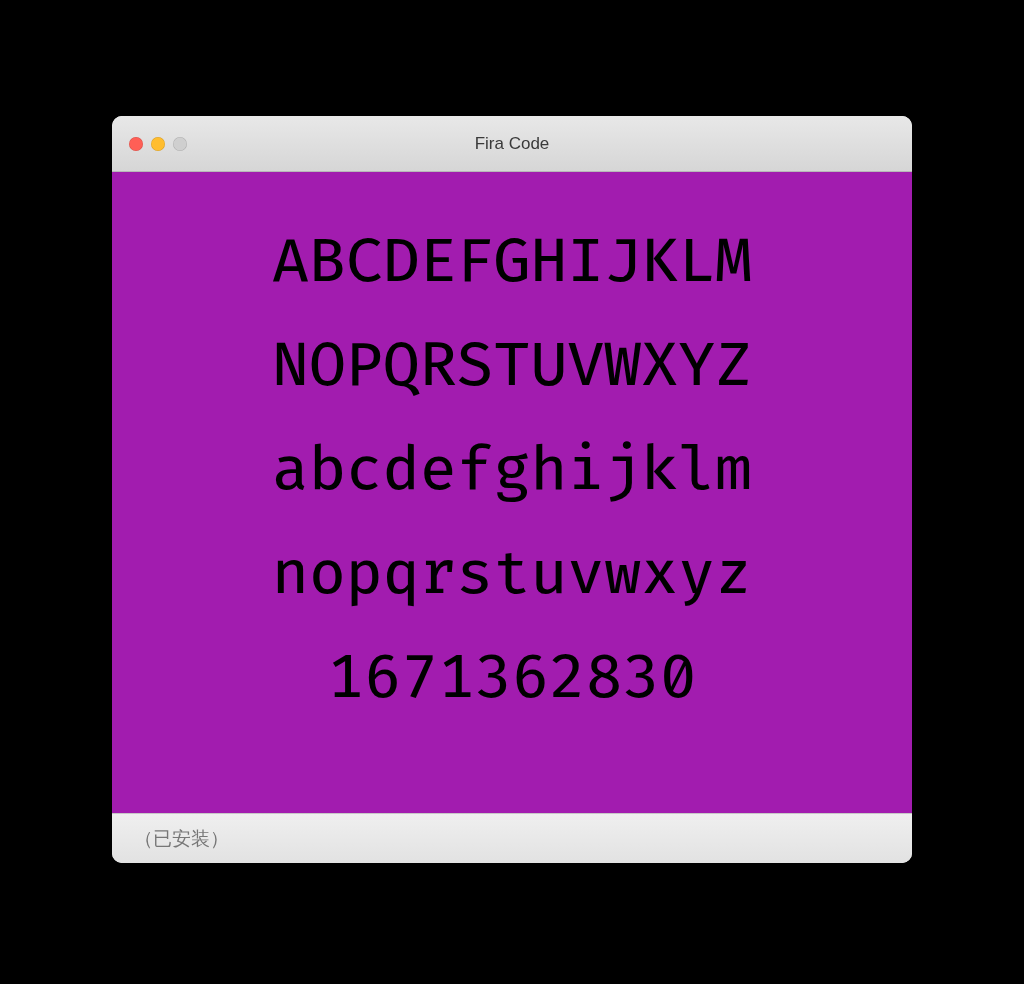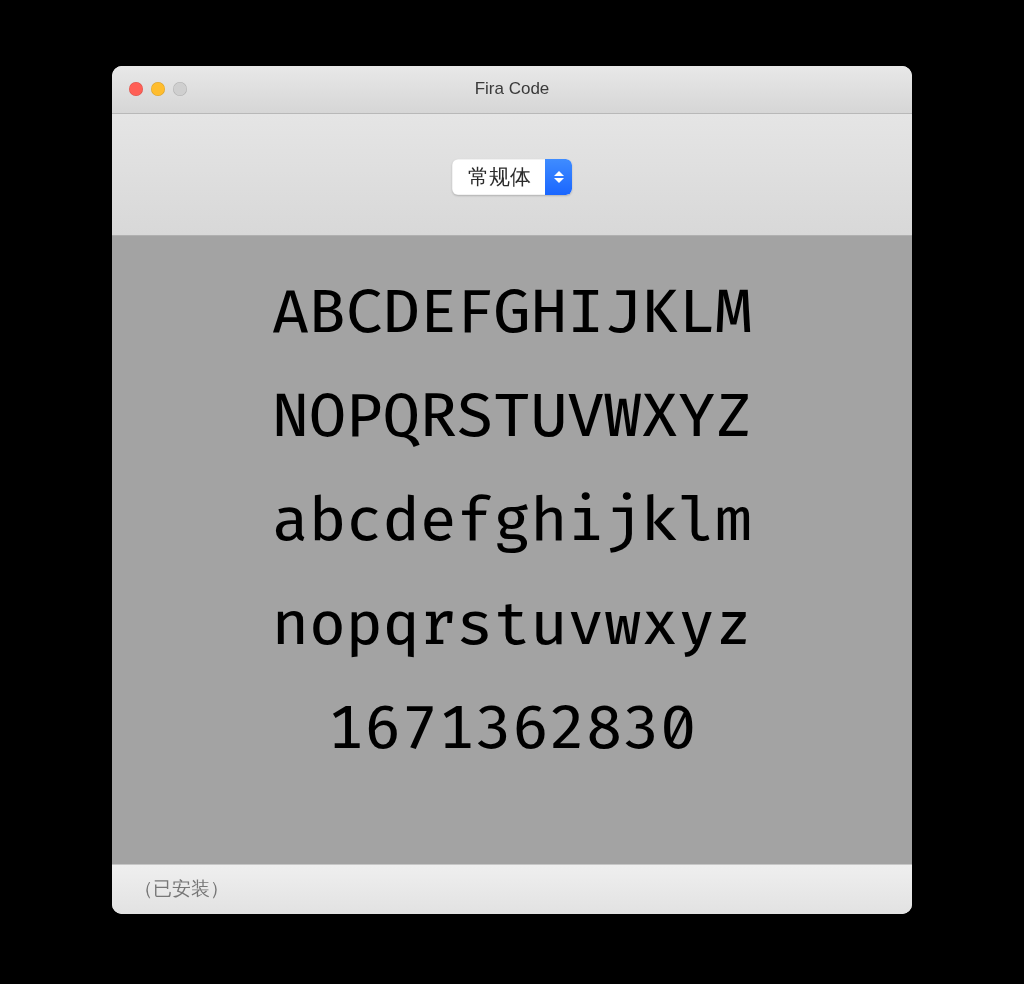--- a/index.html
+++ b/index.html
@@ -20,21 +20,21 @@
       width: 800px;
       height: auto;
       background: #fff;
       border-radius: 10px;
       overflow: hidden;
       box-shadow: 0 20px 60px rgba(0,0,0,0.5);
       position: relative;
       margin-top: -5px;
     }
     .titlebar {
-      height: 48px;
+      height: 56px;
       background: linear-gradient(to bottom, #e8e8e8, #d6d6d6);
       border-bottom: 1px solid #b8b8b8;
       display: flex;
       align-items: center;
       position: relative;
     }
     .traffic-lights {
       display: flex;
       gap: 8px;
       padding-left: 17px;
@@ -93,22 +93,22 @@
       border-bottom-right-radius: 6px;
     }
     .chev {
       width: 0; height: 0;
       border-left: 5px solid transparent;
       border-right: 5px solid transparent;
     }
     .chev-up   { border-bottom: 5px solid #fff; }
     .chev-down { border-top: 5px solid #fff; }
     .preview {
-      background: #a3a3a3;
-      padding: 28px 20px 60px 20px;
+      background: #a21caf;
+      padding: 41px 20px 60px 20px;
       text-align: center;
     }
     .preview-line {
       font-family: "Fira Code", "SFMono-Regular", Menlo, Consolas, "Liberation Mono", monospace;
       font-size: 60px;
       color: #000;
       line-height: 1.0;
       margin: 44px 0;
       letter-spacing: 0;
       font-weight: 440;
@@ -134,29 +134,20 @@
 
   <div class="titlebar">
     <div class="traffic-lights">
       <div class="traffic-light tl-close"></div>
       <div class="traffic-light tl-min"></div>
       <div class="traffic-light tl-max"></div>
     </div>
     <div class="window-title">Fira Code</div>
   </div>
 
-  <div class="toolbar">
-    <div class="style-select">
-      <div class="style-select-label">常规体</div>
-      <div class="style-select-stepper">
-        <div class="chev chev-up"></div>
-        <div class="chev chev-down"></div>
-      </div>
-    </div>
-  </div>
 
   <div class="preview">
     <div class="preview-line">ABCDEFGHIJKLM</div>
     <div class="preview-line">NOPQRSTUVWXYZ</div>
     <div class="preview-line">abcdefghijklm</div>
     <div class="preview-line">nopqrstuvwxyz</div>
     <div class="preview-line">1671362830</div>
   </div>
 
   <div class="statusbar">

